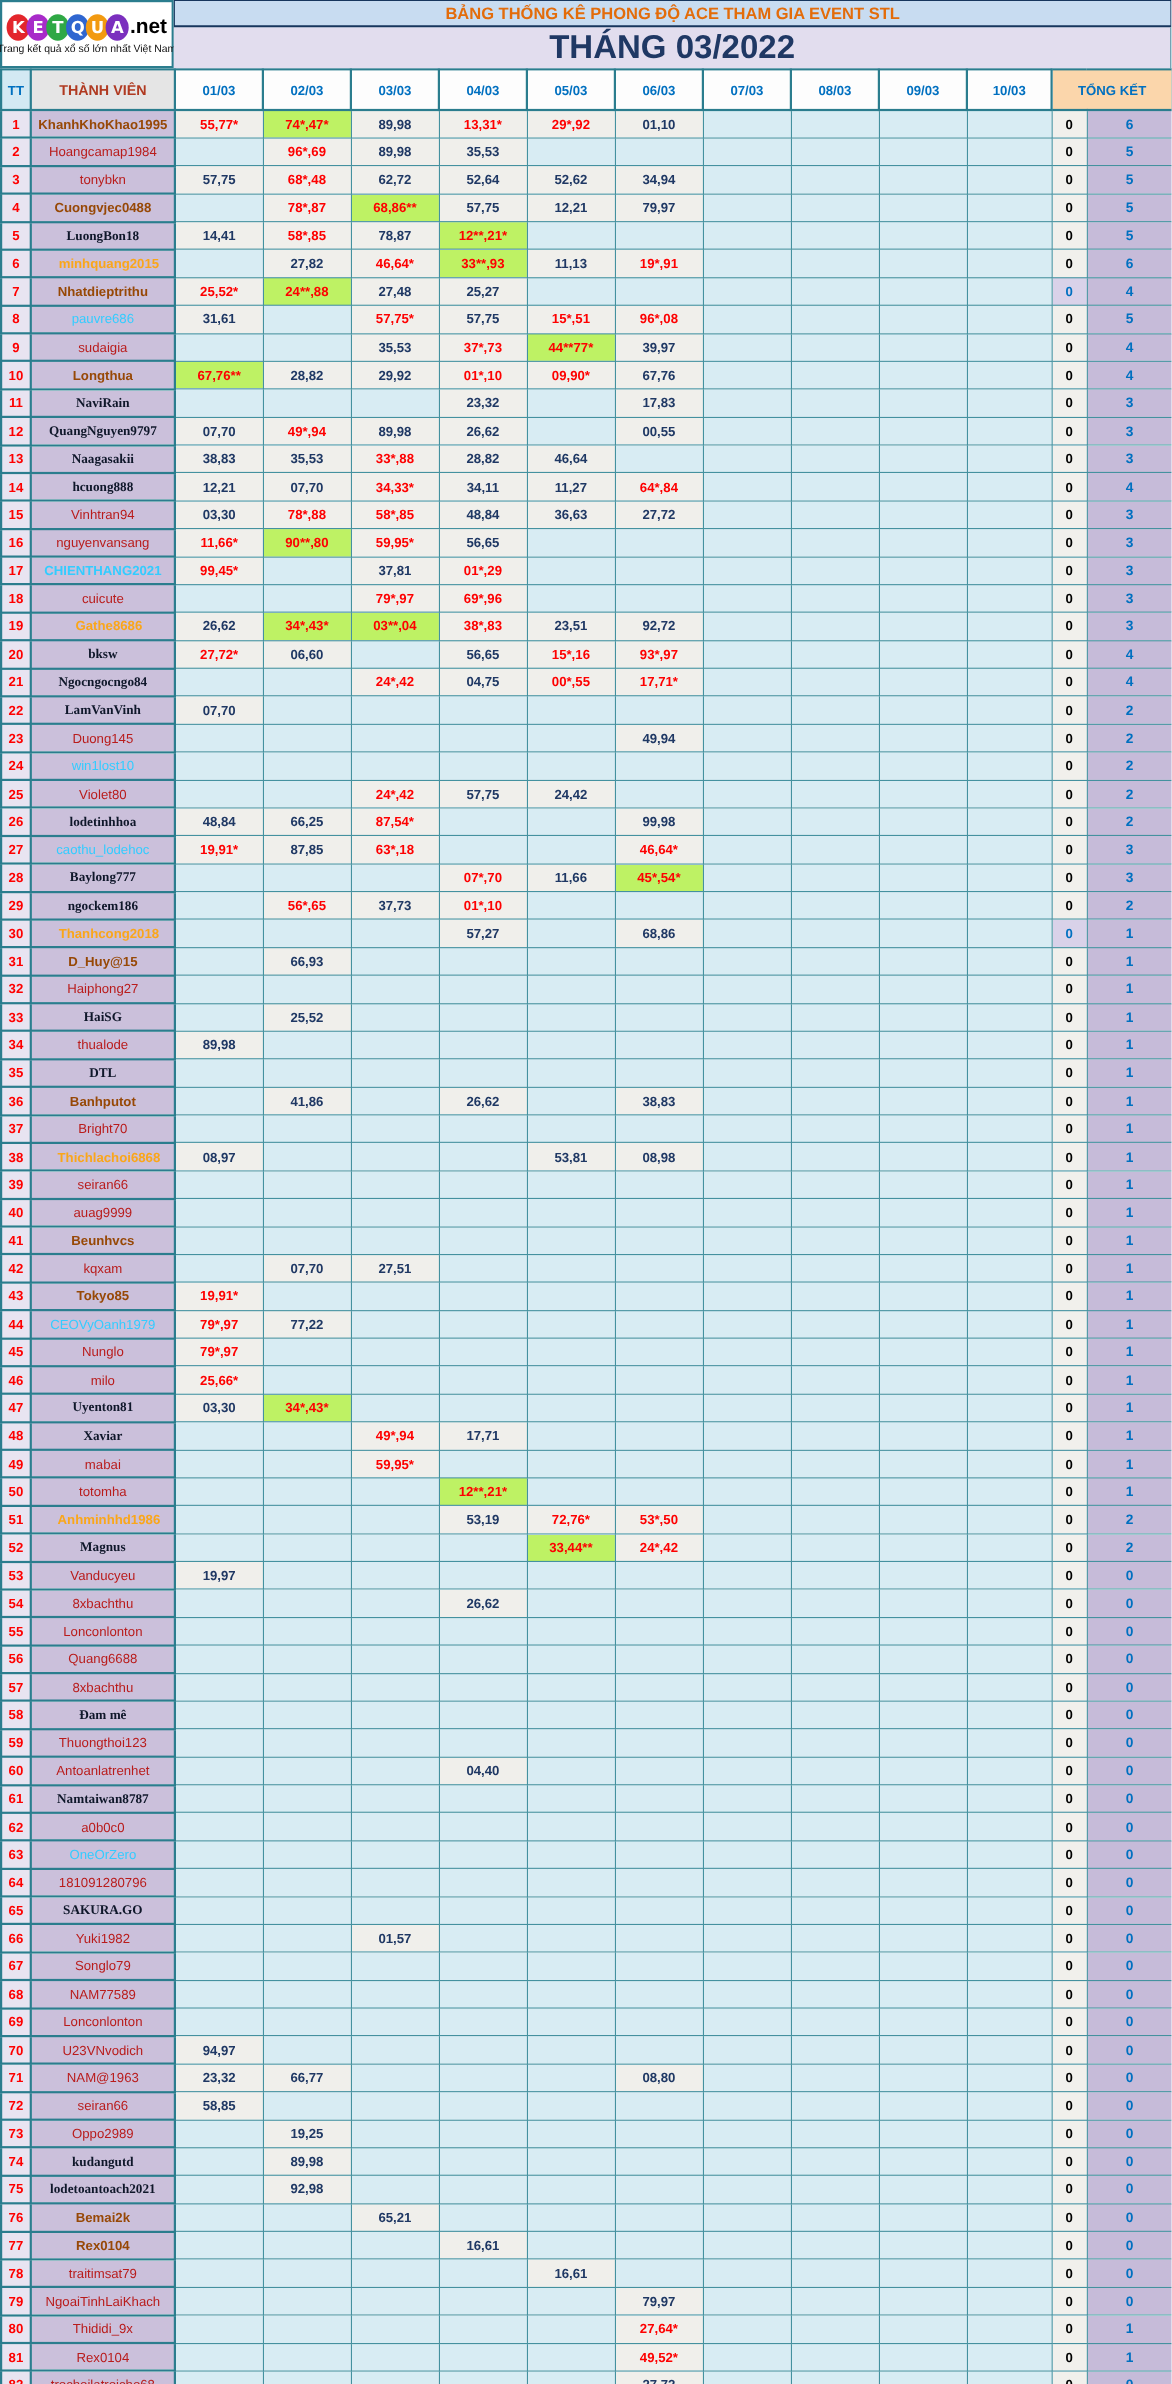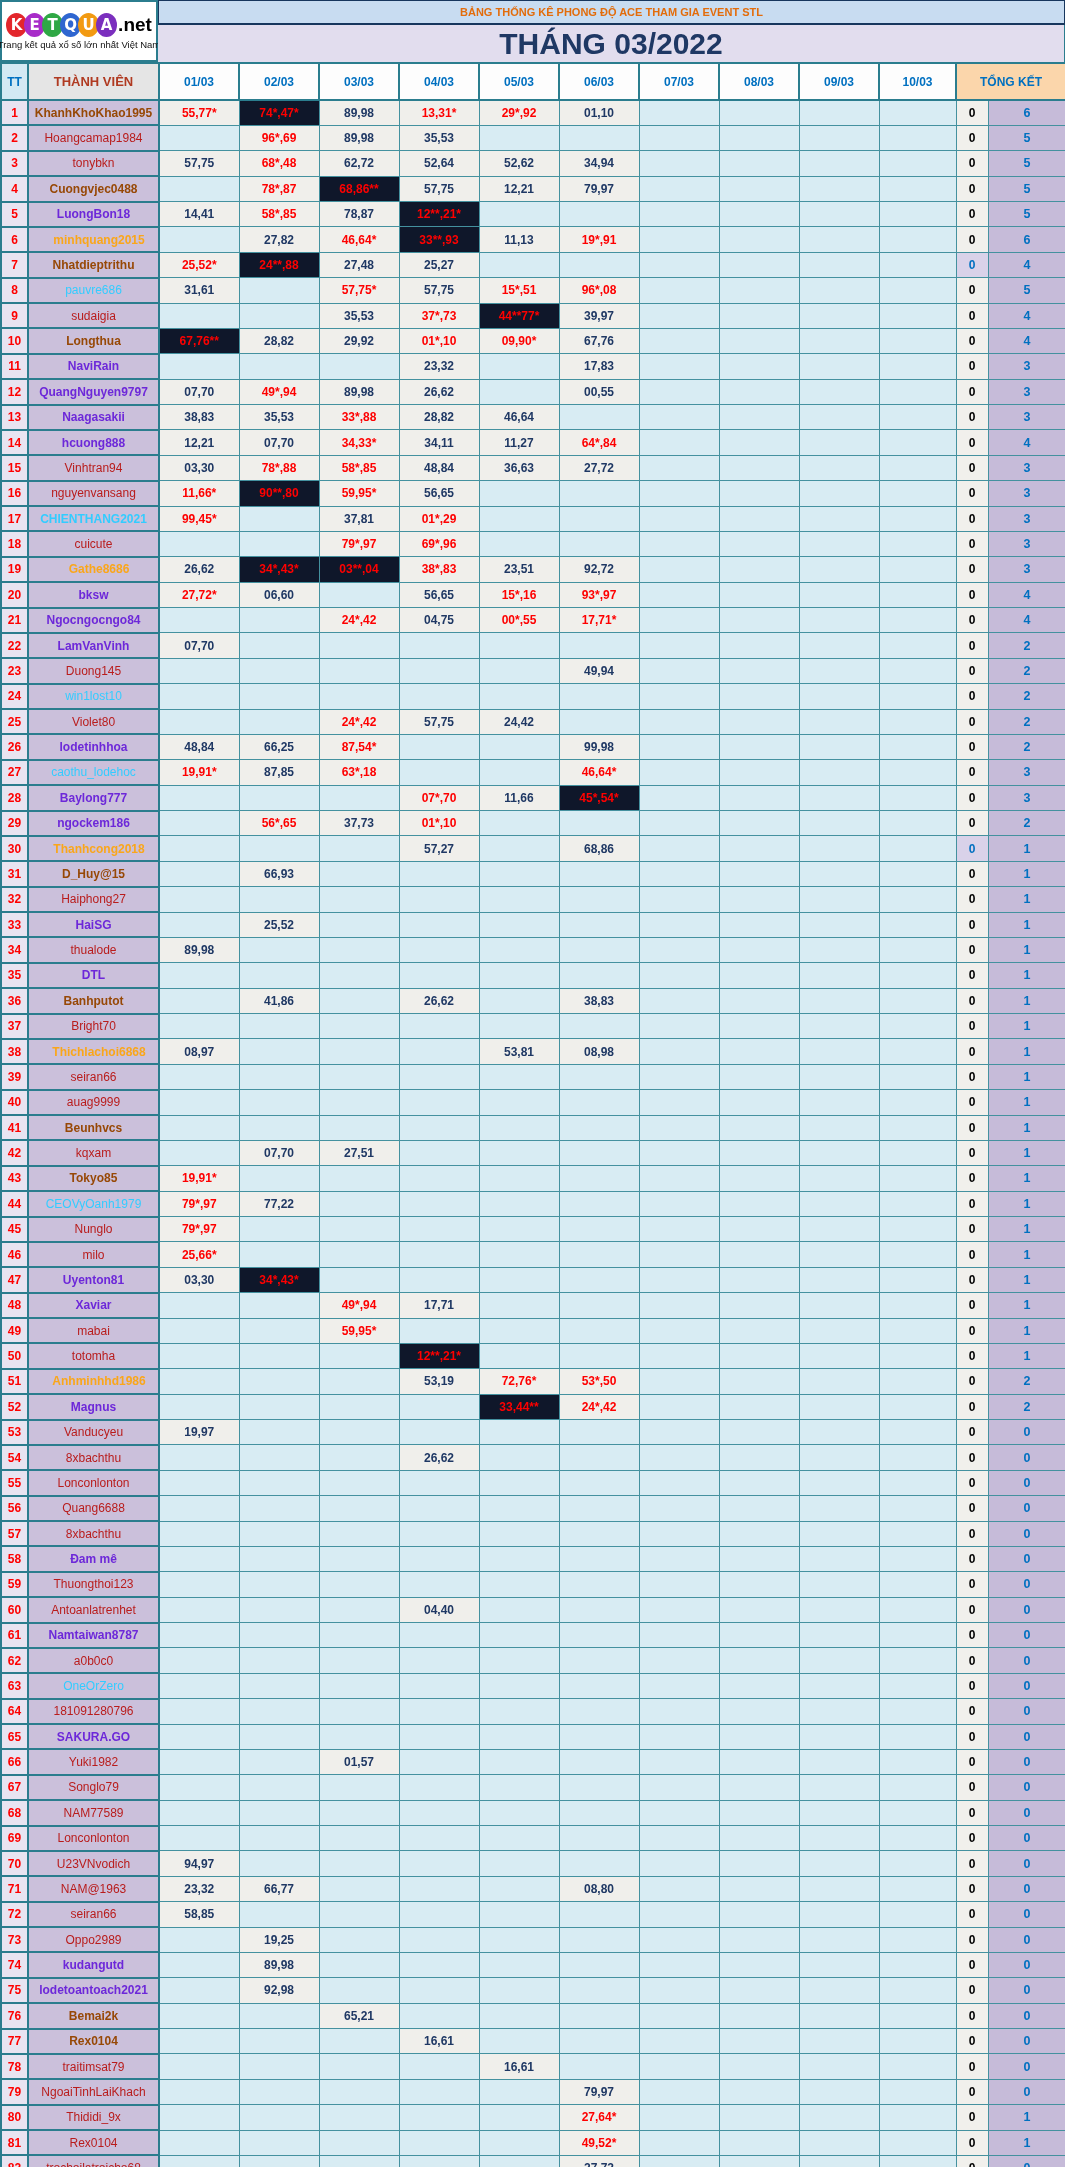--- a/index.html
+++ b/index.html
@@ -9,48 +9,48 @@
   .logo-box { width:158px; height:62px; background:#ffffff; border:2px solid #2B7D8E;
               display:flex; flex-direction:column; align-items:center; justify-content:center; gap:2px; }
   .logo-line { display:flex; align-items:center; }
   .logo-letter { width:21px; height:24px; border-radius:50%; color:#fff; font-weight:bold; font-size:15px;
                  display:flex; align-items:center; justify-content:center; margin-right:-3px;
                  font-family:"DejaVu Sans", sans-serif; }
   .logo-suffix { color:#000; font-weight:bold; font-size:19px; margin-left:4px; }
   .tagline { font-size:9.5px; color:#111; white-space:nowrap; }
 
   .titles { flex:1; display:flex; flex-direction:column; }
-  .title1 { height:25px; background:#C8DCF1; color:#E36C0A; font-weight:bold; font-size:11px;
+  .title1 { height:25px; background:#C8DCF1; color:#E36C0A; font-weight:bold; font-size:15px;
             display:flex; align-items:center; justify-content:center; border:1px solid #17365D; border-bottom:2px solid #17365D; }
   .title2 { height:37px; background:#E2DDEE; color:#1F3864; font-weight:bold; font-size:30px;
             display:flex; align-items:center; justify-content:center; border-right:1px solid #2B7D8E; }
 
   table { border-collapse:collapse; table-layout:fixed; width:1065px; }
   thead tr { height:37px; }
   tbody tr { height:25.39px; }
   th, td { border:1px solid #44919F; padding:0; text-align:center; vertical-align:middle;
            font-size:12px; font-weight:bold; overflow:hidden; white-space:nowrap; }
   thead th { border:2px solid #2B7D8E; }
   th.h-tt     { background:#D3E9F3; color:#0070C0; }
   th.h-member { background:#e5e5e5; color:#B03A21; font-size:13px; }
   th.h-date   { background:#FDFDFD; color:#0070C0; }
   th.h-total  { background:#FBD6AB; color:#0070C0; font-size:12px; }
 
   td.tt     { background:#E8E4F1; color:#FE0000; border:2px solid #2B7D8E; }
   td.member { background:#CBC0DB; border:2px solid #2B7D8E; font-size:12px; }
   .n-b  { color:#b91c1c; font-weight:normal; }
   .n-bb { color:#974806; font-weight:bold; }
-  .n-k  { color:#6d28d9; font-weight:bold; }
+  .n-k  { color:#0f172a; font-weight:bold;font-family:Liberation Serif, serif; }
   .n-o  { color:#FAA61A; font-weight:bold;margin-left:11px; }
   .n-c  { color:#33CCFF; font-weight:normal; }
   .n-cb { color:#33CCFF; font-weight:bold; }
 
   td.cell-empty  { background:#D8ECF3; }
   td.cell-filled { background:#F0EFEB; }
-  td.hl          { background:#0f172a; }
+  td.hl          { background:#bef264; }
   .v-n { color:#1F3864; }
   .v-r { color:#FE0000; }
 
   td.zero  { background:#F1F0EC; color:#000000; }
   td.zero.zb { background:#D9D2E9; color:#0070C0; }
   td.total { background:#C6BBD9; color:#0070C0; font-size:12.5px; }
 </style>
 </head>
 <body>
 

